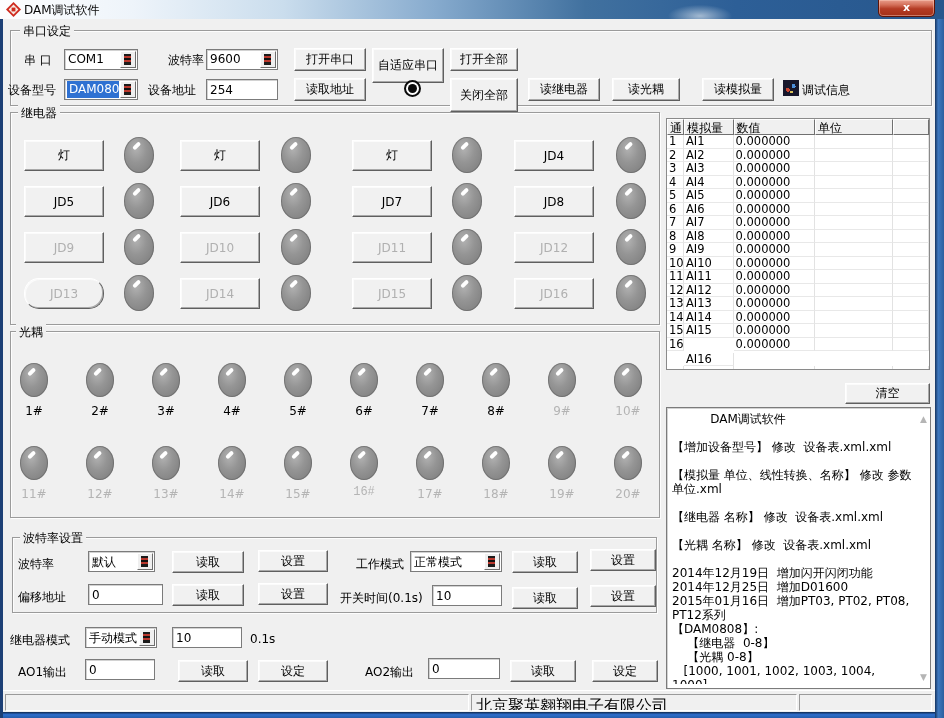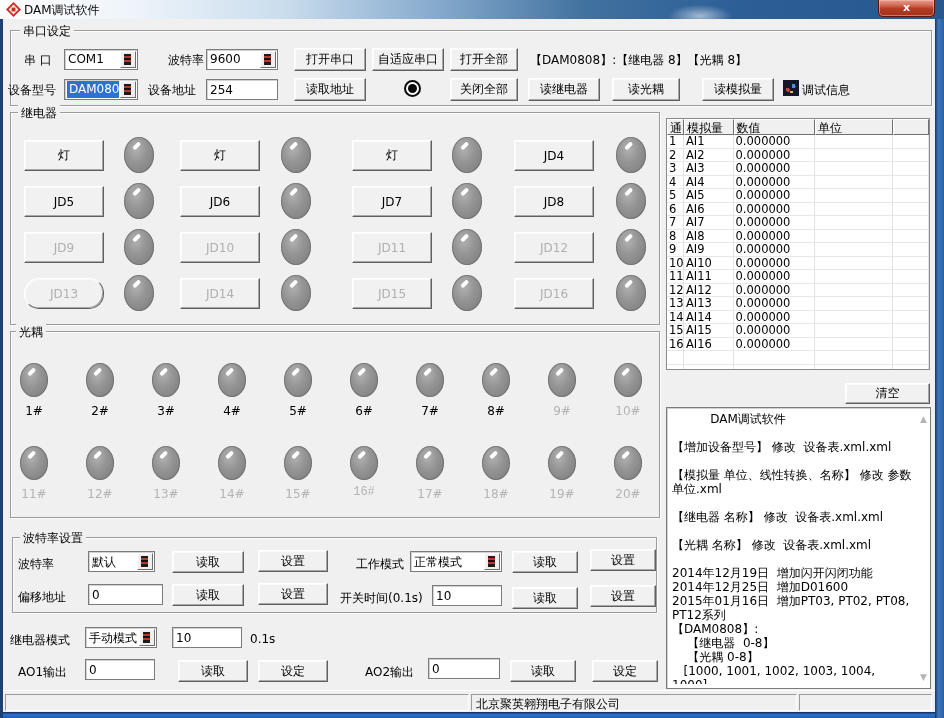--- a/index.html
+++ b/index.html
@@ -56,21 +56,21 @@
     font-size:11.5px;padding:0 2px;overflow:hidden;white-space:nowrap;}
   
   .logbox{left:666px;top:407px;width:265px;height:282px;background:#fff;border:1px solid #7b7b7b;
     box-shadow:inset 1px 1px 0 #d2d2d2;}
   .logtext{position:absolute;left:5px;top:4px;right:16px;bottom:4px;white-space:pre-wrap;
     font-size:12px;line-height:14px;overflow:hidden;}
   .scroll-arrow{position:absolute;right:3px;font-size:9px;color:#b5b5b5;}
   
   .statusbar{left:3px;top:690px;width:932px;height:22px;background:#f0f0f0;border-top:1px solid #fff;}
   .spanel{position:absolute;top:3px;height:17px;border:1px solid;border-color:#9a9a9a #ffffff #ffffff #9a9a9a;
-    font-size:12px;padding:1px 4px;white-space:nowrap;overflow:hidden;}
+    font-size:16px;padding:1px 4px;white-space:nowrap;overflow:hidden;}
   
   .radio-ind{width:17px;height:17px;border-radius:50%;border:2px solid #0a0a0a;background:#fff;}
   .radio-ind::after{content:"";position:absolute;left:2px;top:2px;width:9px;height:9px;border-radius:50%;background:#0a0a0a;}
   .dbg-icon{width:16px;height:16px;background:
     radial-gradient(circle at 30% 62%,#c84432 0 2px,rgba(0,0,0,0) 2px),
     radial-gradient(circle at 66% 38%,#4b8edb 0 2px,rgba(0,0,0,0) 2px),
     radial-gradient(circle at 55% 75%,#d8c05a 0 1.5px,rgba(0,0,0,0) 1.5px),#17172c;}
 </style>
 </head>
 <body>
@@ -103,36 +103,35 @@
 
   <div class="abs lbl" style="left:168px;top:52px">波特率</div>
   <div class="abs combo" style="left:206px;top:49px;width:72px;height:21px">
     <span class="txt">9600</span>
     <span class="cbtn">
         <span class="glyph"></span>
       </span>
   </div>
 
   <button class="abs btn3d" style="left:294px;top:48px;width:72px;height:23px">打开串口</button>
-  <button class="abs btn3d" style="left:372px;top:48px;width:72px;height:23px">自适应串口</button>
+  <button class="abs btn3d" style="left:372px;top:48px;width:72px;height:35px">自适应串口</button>
   <button class="abs btn3d" style="left:450px;top:48px;width:68px;height:23px">打开全部</button>
-  <div class="abs lbl" style="left:530px;top:52px">【DAM0808】:【继电器  8】【光耦 8】</div>
 
   <div class="abs lbl" style="left:8px;top:82px">设备型号</div>
   <div class="abs combo" style="left:64px;top:79px;width:74px;height:21px">
     <span class="txt sel">DAM0808</span>
     <span class="cbtn">
         <span class="glyph"></span>
       </span>
   </div>
   <div class="abs lbl" style="left:148px;top:82px">设备地址</div>
   <input class="abs field" style="left: 206px; top: 79px; width: 72px; height: 21px;" value="254">
   <button class="abs btn3d" style="left:294px;top:78px;width:72px;height:23px">读取地址</button>
   <div class="abs radio-ind" style="left:404px;top:80px"></div>
-  <button class="abs btn3d" style="left:450px;top:78px;width:68px;height:23px">关闭全部</button>
+  <button class="abs btn3d" style="left:450px;top:78px;width:68px;height:34px">关闭全部</button>
   <button class="abs btn3d" style="left:528px;top:78px;width:72px;height:23px">读继电器</button>
   <button class="abs btn3d" style="left:612px;top:78px;width:68px;height:23px">读光耦</button>
   <button class="abs btn3d" style="left:702px;top:78px;width:72px;height:23px">读模拟量</button>
   <div class="abs dbg-icon" style="left:783px;top:80px"></div>
   <div class="abs lbl" style="left:802px;top:82px">调试信息</div>
 
   <div class="abs group" style="left:10px;top:112px;width:650px;height:213px"></div>
   <div class="abs group-label" style="left:18px;top:105px">继电器</div>
   <div class="abs" style="left:0;top:0;width:944px;height:718px;pointer-events:none" id="relay-layer">
       <button class="abs btn3d relay-btn" style="left: 24px; top: 140px; pointer-events: auto;">灯</button>
@@ -322,21 +321,21 @@
       </div>
       <div class="tr">
         <div class="td" style="width: 17px; text-align: center;">15</div>
         <div class="td" style="width: 50px;">AI15</div>
         <div class="td" style="width: 82px;">0.000000</div>
         <div class="td" style="width: 79px;"></div>
         <div class="td" style="width: 36px;"></div>
       </div>
       <div class="tr">
         <div class="td" style="width: 17px;">16</div>
-        <div class="td" style="width: 50px;">AI16</div>
+        <div class="td" style="width: 50px; margin-top: 15px;">AI16</div>
         <div class="td" style="width: 82px;">0.000000</div>
         <div class="td" style="width: 79px;"></div>
         <div class="td" style="width: 36px;"></div>
       </div>
       <div class="tr">
         <div class="td" style="width: 17px;"></div>
         <div class="td" style="width: 50px;"></div>
         <div class="td" style="width: 82px;"></div>
         <div class="td" style="width: 79px;"></div>
         <div class="td" style="width: 36px;"></div>

